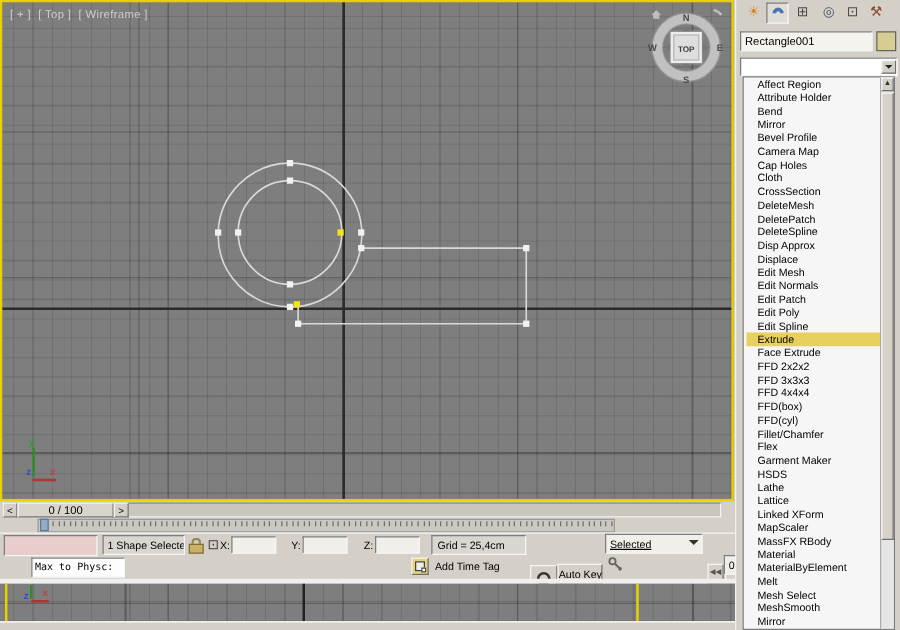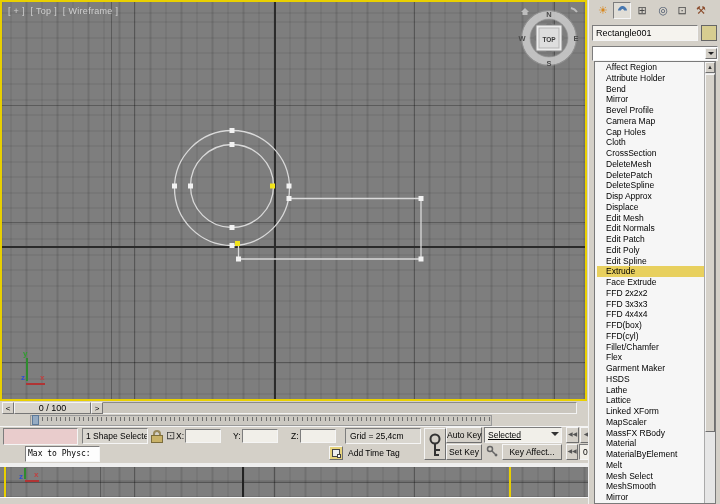--- a/index.html
+++ b/index.html
@@ -42,21 +42,21 @@
   
   .trackbar { position:absolute; left:0; top:415px; width:588px; height:11px; background:#d4d0c8; }
   .tb-ruler { position:absolute; left:30px; top:0; width:462px; height:11px; background:#cbc8c1;
     border:1px solid #9a9a9a; }
   .tick { position:absolute; top:1px; width:1px; height:4px; background:#6f6f6f; }
   .tb-marker { position:absolute; left:2px; top:0; width:7px; height:10px; background:#95abc3; border:1px solid #5d7causa9a; border:1px solid #5d7a9a; cursor:grab; }
 
   
   .statusbar { position:absolute; left:0; top:426px; width:588px; height:37px; background:#d4d0c8; border-top:1px solid #f5f5f5; }
   .sunken { position:absolute; border:1px solid; border-color:#7d7d7d #f5f5f5 #f5f5f5 #7d7d7d; background:#d9d6cf; font-size:8.5px; white-space:nowrap; overflow:hidden; }
-  .raised { position:absolute; border:1px solid; border-color:#f5f5f5 #6f6f6f #6f6f6f #f5f5f5; background:#d4d0c8; font-size:8.5px; text-align:center; cursor:pointer; white-space:nowrap; }
+  .raised { position:absolute; border:1px solid; border-color:#f5f5f5 #6f6f6f #6f6f6f #f5f5f5; background:#d4d0c8; font-size:8.5px; text-align:center; cursor:pointer; white-space:nowrap;margin-top:24px; }
   .fieldw { background:#f1efe9; }
   .lbl { position:absolute; font-size:8.5px; }
   .macro-box { left:3px; top:1px; width:75px; height:17px; background:#e9cccc; }
   .listener-box { left:3px; top:19px; width:75px; height:16px; background:#fdfdfd;
     font-family:"DejaVu Sans Mono", monospace; font-size:8px; line-height:14px; padding-left:2px;margin-left:22px; }
   .lock-icon { position:absolute; left:151px; top:3px; width:12px; height:13px; cursor:pointer; }
   .lock-shackle { position:absolute; left:2px; top:0; width:8px; height:7px; border:2px solid #98885a; border-bottom:none; border-radius:5px 5px 0 0; }
   .lock-body { position:absolute; left:0; top:5px; width:12px; height:8px; background:#c9b268; border:1px solid #7c6d3c; }
   .typein-icon { position:absolute; left:166px; top:2px; width:14px; height:14px; font-size:11px; color:#3c3c3c; cursor:pointer; }
   .key-big { left:424px; top:1px; width:22px; height:32px; }

